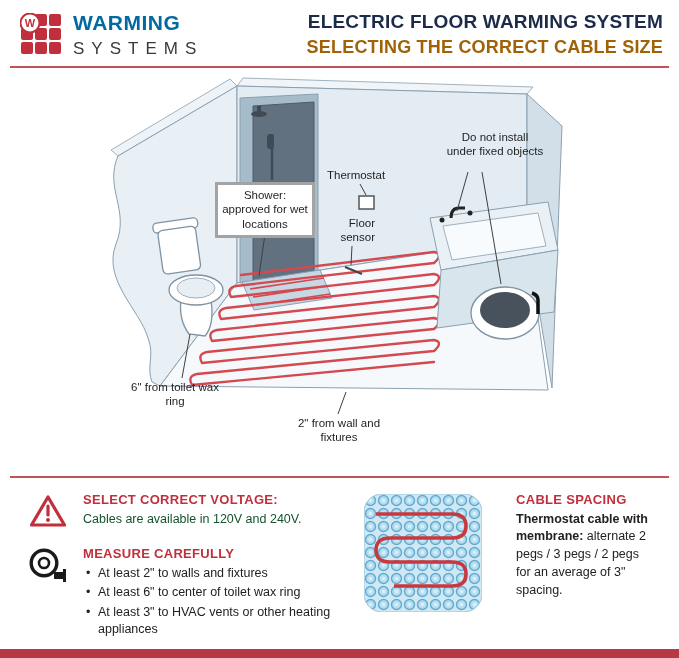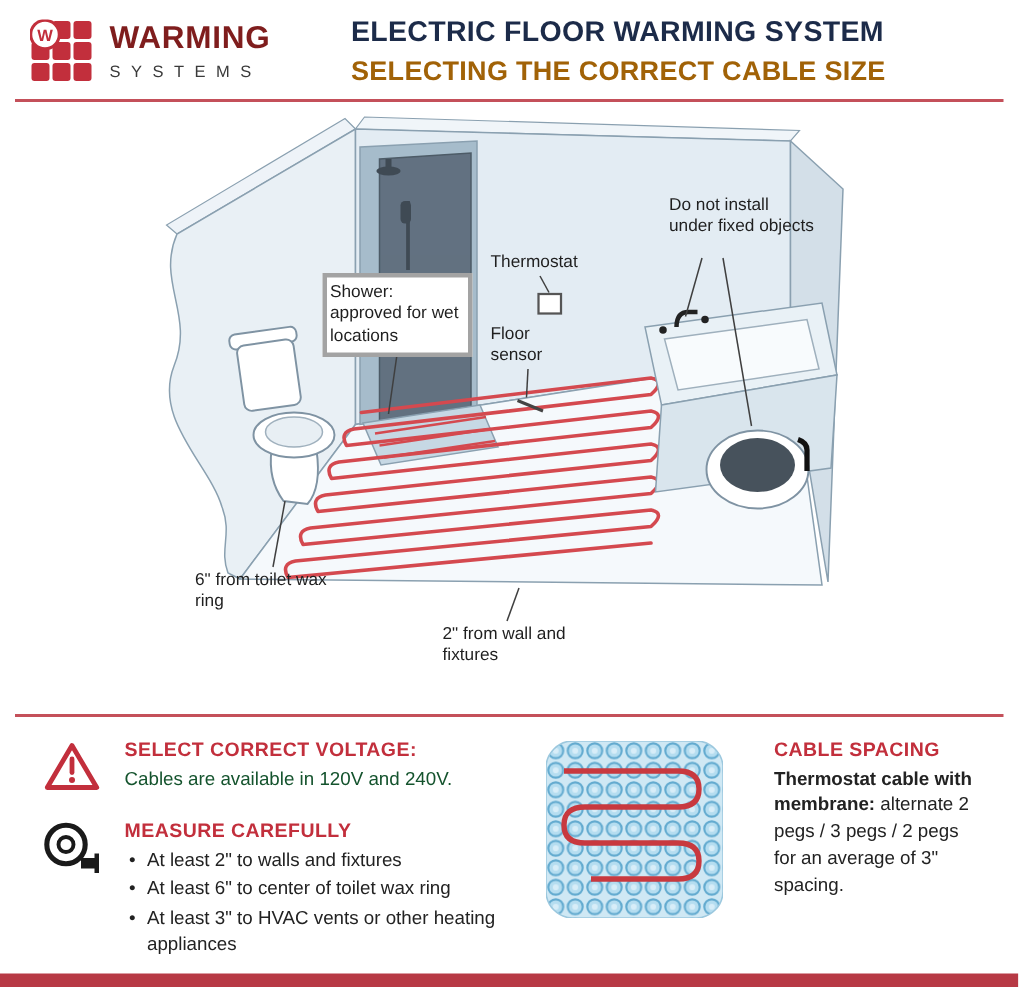--- a/index.html
+++ b/index.html
@@ -4,35 +4,35 @@
 <style>
   *{margin:0;padding:0;box-sizing:border-box}
   html,body{background:#fff}
   body{font-family:"Liberation Sans",sans-serif;color:#222}
   .page{width:679px;height:658px;background:#fff;position:relative;display:flex;flex-direction:column;overflow:hidden}
 
   
   .header{display:flex;align-items:center;padding:11px 16px 8px 20px;flex:0 0 auto}
   .brand{display:flex;align-items:center;gap:11px;width:214px;flex:0 0 auto}
   .brand-text{display:flex;flex-direction:column}
-  .brand-name{font-size:21px;font-weight:bold;color:#7f1d1d;letter-spacing:.5px;line-height:1}
-  .brand-tagline{font-size:11px;color:#3a3a3a;letter-spacing:7px;margin-top:7px;line-height:1}
-  .titles{flex:1;text-align:left}
+  .brand-name{font-size:21px;font-weight:bold;color:#0369a1;letter-spacing:.5px;line-height:1}
+  .brand-tagline{font-size:17px;color:#3a3a3a;letter-spacing:7px;margin-top:7px;line-height:1}
+  .titles{flex:1;text-align:right}
   .title{font-size:19px;font-weight:bold;color:#1c2b49;letter-spacing:.2px;line-height:1.15}
   .subtitle{font-size:18px;font-weight:bold;color:#a16207;letter-spacing:.2px;margin-top:4px;line-height:1.15}
 
   .divider{height:2px;background:#c4505a;margin:0 10px;flex:0 0 auto}
 
   
   .illustration{position:relative;height:408px;flex:0 0 auto}
   .scene{position:absolute;left:0;top:0}
-  .lbl{position:absolute;font-size:11.5px;color:#1f1f1f;line-height:1.3;text-align:left}
+  .lbl{position:absolute;font-size:11.5px;color:#1f1f1f;line-height:1.3;text-align:center}
   .lbl-shower{left:215px;top:114px;width:100px;border:3px solid #a3a3a3;background:#fff;padding:3px 2px}
   .lbl-thermostat{left:327px;top:100px;white-space:nowrap}
-  .lbl-floor-sensor{left:327px;top:148px;width:48px;text-align:left}
+  .lbl-floor-sensor{left:327px;top:148px;width:48px;text-align:right}
   .lbl-fixed{left:446px;top:62px;width:98px}
   .lbl-toilet{left:130px;top:312px;width:90px}
   .lbl-wall{left:295px;top:348px;width:88px}
 
   
   .info{display:grid;grid-template-columns:322px 136px 1fr;column-gap:16px;padding:14px 20px 8px 26px;flex:1 1 auto}
   .col-a{grid-column:1;display:flex;flex-direction:column;gap:17px}
   .block{display:flex;gap:13px}
   .block .icon-cell{flex:0 0 44px;display:flex;justify-content:center;align-items:flex-start;padding-top:1px}
   .h-red{font-size:13px;font-weight:bold;color:#c22f3c;letter-spacing:.3px;margin-bottom:4px}

